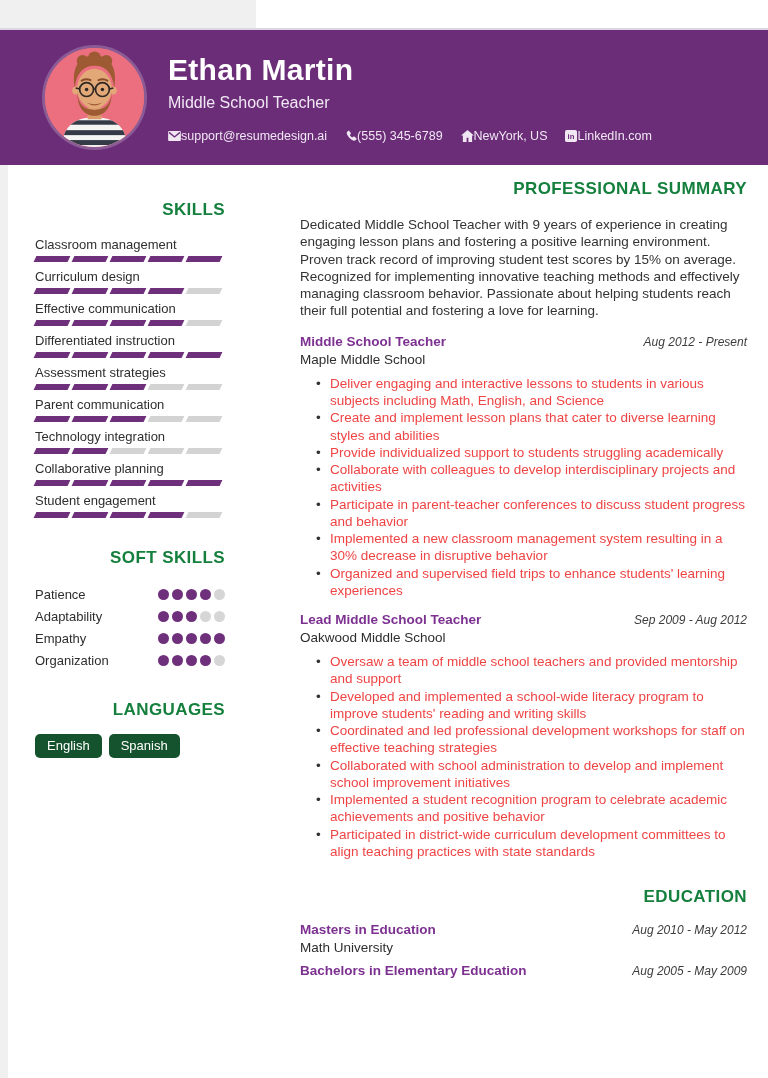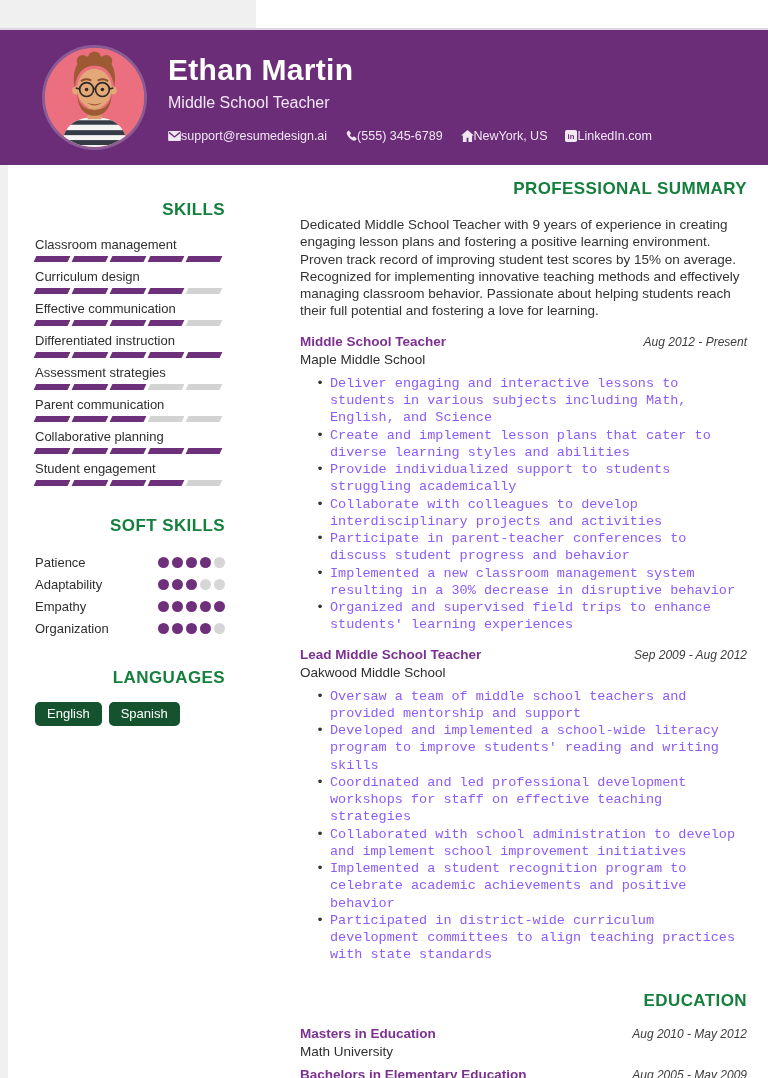--- a/index.html
+++ b/index.html
@@ -68,21 +68,21 @@
   .summary { margin-top:17px; font-size:13.5px; line-height:17.3px; color:#333; }
   .exp-title { margin-top:26px; }
   .jobs { margin-top:14px; }
   .job { margin-bottom:13px; }
   .job-head { display:flex; justify-content:space-between; align-items:baseline; }
   .job-title { font-size:13.5px; font-weight:bold; color:#7C3191; }
   .job-dates { font-size:12px; font-style:italic; color:#3c3c3c; white-space:nowrap; }
   .company { font-size:13.5px; color:#2e2e2e; margin-top:3px; }
   .job ul { list-style:none; margin-top:8px; padding-left:14px; }
   .job li {
-    position:relative; font-size:13.5px; line-height:17.25px; color:#8b5cf6; padding-left:16px;font-family:Liberation Mono, monospace;
+    position:relative; font-size:13.5px; line-height:17.25px; color:#ef4444; padding-left:16px;
   }
   .job li::before { content:"•"; position:absolute; left:2px; color:#333; }
   .edu-title { margin-top:27px; }
   .edus { margin-top:15px; }
   .edu { margin-bottom:8px; }
   .edu-desc { font-size:13.5px; color:#333; margin-top:4px; }
 </style>
 </head>
 <body>
 
@@ -222,20 +222,30 @@
             <span class="seg"></span>
             <span class="seg"></span>
           </div>
         </div>
         <div class="skill-item">
           <div class="skill-label">Parent communication</div>
           <div class="skill-bar">
             <span class="seg filled"></span>
             <span class="seg filled"></span>
             <span class="seg filled"></span>
+            <span class="seg"></span>
+            <span class="seg"></span>
+          </div>
+        </div>
+        <div class="skill-item">
+          <div class="skill-label">Technology integration</div>
+          <div class="skill-bar">
+            <span class="seg filled"></span>
+            <span class="seg filled"></span>
+            <span class="seg"></span>
             <span class="seg"></span>
             <span class="seg"></span>
           </div>
         </div>
         <div class="skill-item">
           <div class="skill-label">Collaborative planning</div>
           <div class="skill-bar">
             <span class="seg filled"></span>
             <span class="seg filled"></span>
             <span class="seg filled"></span>

